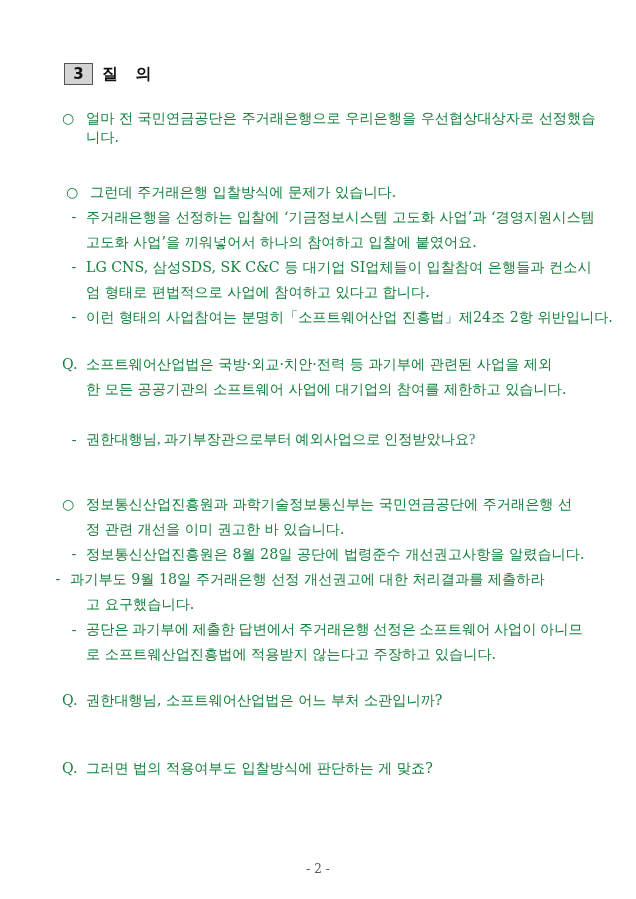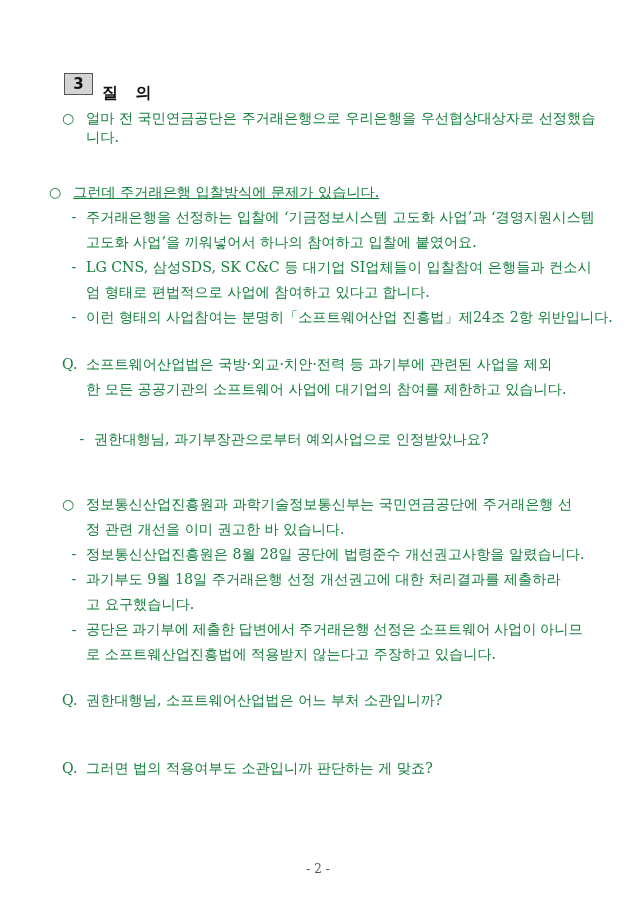--- a/index.html
+++ b/index.html
@@ -4,65 +4,65 @@
 <style>
   html, body { margin: 0; padding: 0; background: #ffffff; }
   body { width: 636px; height: 899px; position: relative; overflow: hidden;
          font-family: "DejaVu Serif", "Liberation Serif", serif; color: #222; }
   .page { position: absolute; left: 0; top: 0; width: 636px; height: 899px; }
   .section-head { position: absolute; left: 64px; top: 63px; display: flex; align-items: center; }
   .num-box { width: 27px; height: 20px; background: #d4d4d4; border: 1px solid #555;
              display: flex; align-items: center; justify-content: center;
              font-family: "DejaVu Sans", "Liberation Sans", sans-serif; font-weight: bold; font-size: 15px; color: #111; }
   .section-title { margin-left: 9px; font-family: "DejaVu Sans", "Liberation Sans", sans-serif;
-                   font-weight: bold; font-size: 16px; letter-spacing: 6px; color: #111; margin-top: 20px; }
+                   font-weight: bold; font-size: 16px; letter-spacing: 6px; color: #111; }
   .line { position: absolute; font-size: 14.2px; line-height: 20px; white-space: nowrap; color: #15803d; }
   .bullet { display: inline-block; width: 24px; }
   .dash { display: inline-block; width: 24px; text-align: center; }
   .footer { position: absolute; top: 862px; left: 0; width: 636px; text-align: center;
             font-size: 12px; color: #555; }
 </style>
 </head>
 <body>
 
 <div class="page">
 
   <div class="section-head">
     <div class="num-box">3</div>
     <div class="section-title">질 의</div>
   </div>
 
   <div class="line" style="left:62px; top:108px;"><span class="bullet">○</span><span>얼마 전 국민연금공단은 주거래은행으로 우리은행을 우선협상대상자로 선정했습</span></div>
   <div class="line" style="left:86px; top:127px;"><span>니다.</span></div>
 
-  <div class="line" style="left:49px; top:182px;text-decoration:underline;"><span class="bullet">○</span><span>그런데 주거래은행 입찰방식에 문제가 있습니다.</span></div>
+  <div class="line" style="left:66px; top:182px;"><span class="bullet">○</span><span>그런데 주거래은행 입찰방식에 문제가 있습니다.</span></div>
 
   <div class="line" style="left:62px; top:207px;"><span class="dash">-</span><span>주거래은행을 선정하는 입찰에 ‘기금정보시스템 고도화 사업’과 ‘경영지원시스템</span></div>
   <div class="line" style="left:86px; top:232px;"><span>고도화 사업’을 끼워넣어서 하나의 참여하고 입찰에 붙였어요.</span></div>
 
   <div class="line" style="left:62px; top:257px;"><span class="dash">-</span><span>LG CNS, 삼성SDS, SK C&amp;C 등 대기업 SI업체들이 입찰참여 은행들과 컨소시</span></div>
   <div class="line" style="left:86px; top:282px;"><span>엄 형태로 편법적으로 사업에 참여하고 있다고 합니다.</span></div>
 
   <div class="line" style="left:62px; top:307px;"><span class="dash">-</span><span>이런 형태의 사업참여는 분명히「소프트웨어산업 진흥법」제24조 2항 위반입니다.</span></div>
 
   <div class="line" style="left:62px; top:354px;"><span class="bullet">Q.</span><span>소프트웨어산업법은 국방·외교·치안·전력 등 과기부에 관련된 사업을 제외</span></div>
   <div class="line" style="left:86px; top:379px;"><span>한 모든 공공기관의 소프트웨어 사업에 대기업의 참여를 제한하고 있습니다.</span></div>
 
 
-  <div class="line" style="left:70px; top:429px;"><span class="dash">-</span><span>권한대행님, 과기부장관으로부터 예외사업으로 인정받았나요?</span></div>
+  <div class="line" style="left:62px; top:429px;font-family:Liberation Serif, serif;"><span class="dash">-</span><span>권한대행님, 과기부장관으로부터 예외사업으로 인정받았나요?</span></div>
 
   <div class="line" style="left:62px; top:494px;"><span class="bullet">○</span><span>정보통신산업진흥원과 과학기술정보통신부는 국민연금공단에 주거래은행 선</span></div>
   <div class="line" style="left:86px; top:519px;"><span>정 관련 개선을 이미 권고한 바 있습니다.</span></div>
 
   <div class="line" style="left:62px; top:544px;"><span class="dash">-</span><span>정보통신산업진흥원은 8월 28일 공단에 법령준수 개선권고사항을 알렸습니다.</span></div>
 
-  <div class="line" style="left:62px; top:569px;"><span class="dash">-</span><span>과기부도 9월 18일 주거래은행 선정 개선권고에 대한 처리결과를 제출하라</span></div>
+  <div class="line" style="left:46px; top:569px;"><span class="dash">-</span><span>과기부도 9월 18일 주거래은행 선정 개선권고에 대한 처리결과를 제출하라</span></div>
   <div class="line" style="left:86px; top:594px;text-align:right;"><span>고 요구했습니다.</span></div>
 
   <div class="line" style="left:62px; top:619px;font-family:Liberation Serif, serif;"><span class="dash">-</span><span>공단은 과기부에 제출한 답변에서 주거래은행 선정은 소프트웨어 사업이 아니므</span></div>
   <div class="line" style="left:86px; top:644px;"><span>로 소프트웨산업진흥법에 적용받지 않는다고 주장하고 있습니다.</span></div>
 
   <div class="line" style="left:62px; top:690px;"><span class="bullet">Q.</span><span>권한대행님, 소프트웨어산업법은 어느 부처 소관입니까?</span></div>
 
-  <div class="line" style="left:62px; top:758px;"><span class="bullet">Q.</span><span>그러면 법의 적용여부도 소관입니까 판단하는 게 맞죠?</span></div>
+  <div class="line" style="left:62px; top:758px;"><span class="bullet">Q.</span><span>그러면 법의 적용여부도 입찰방식에 판단하는 게 맞죠?</span></div>
 
   <div class="footer">- 2 -</div>
 </div>
 
 </body></html>

